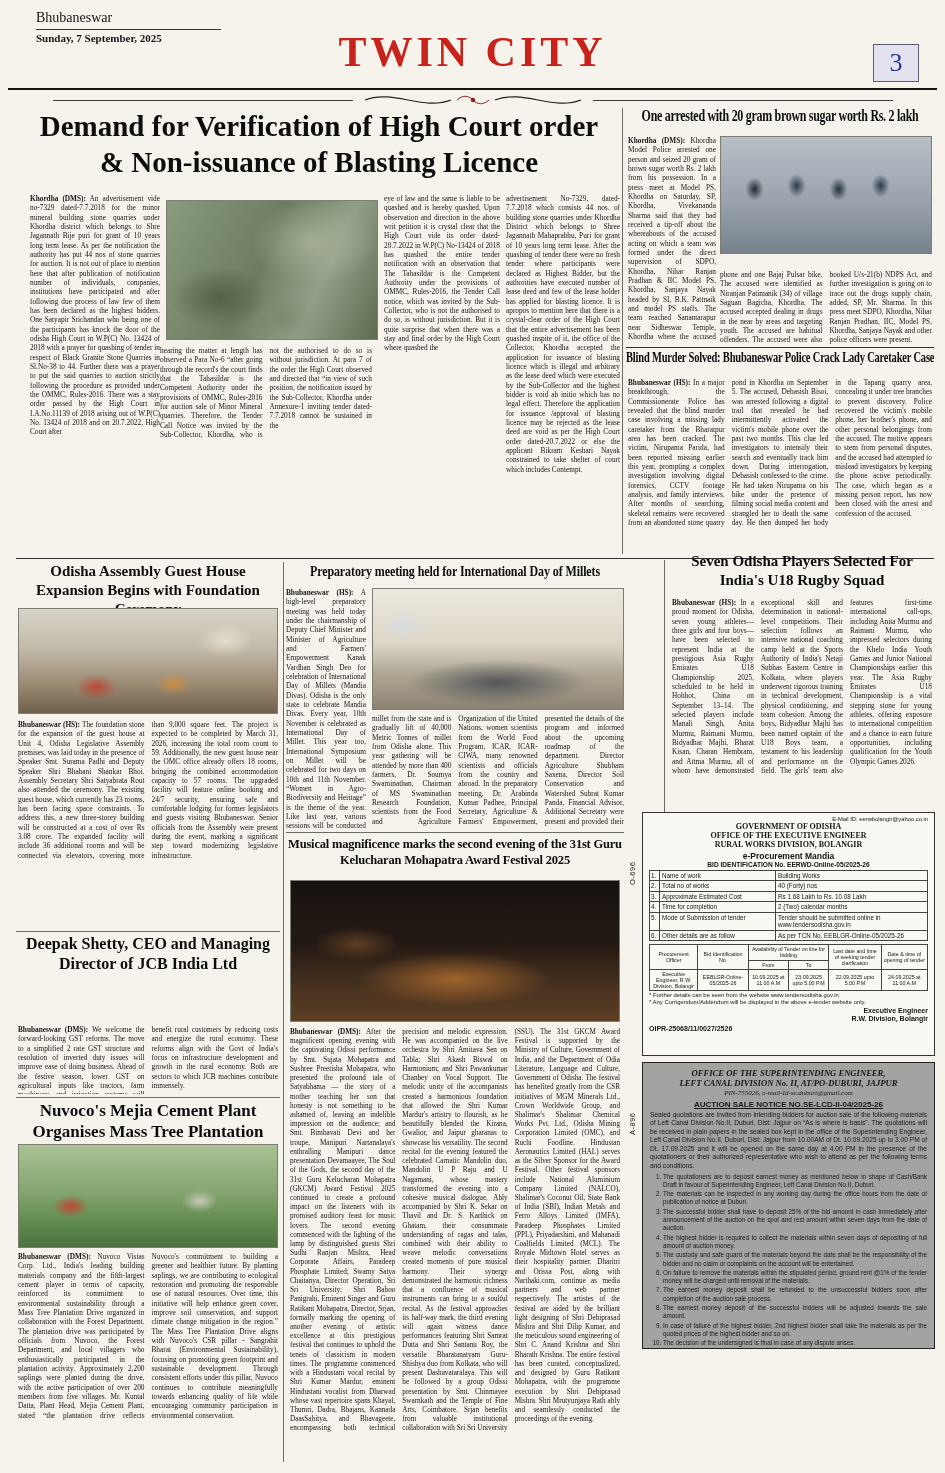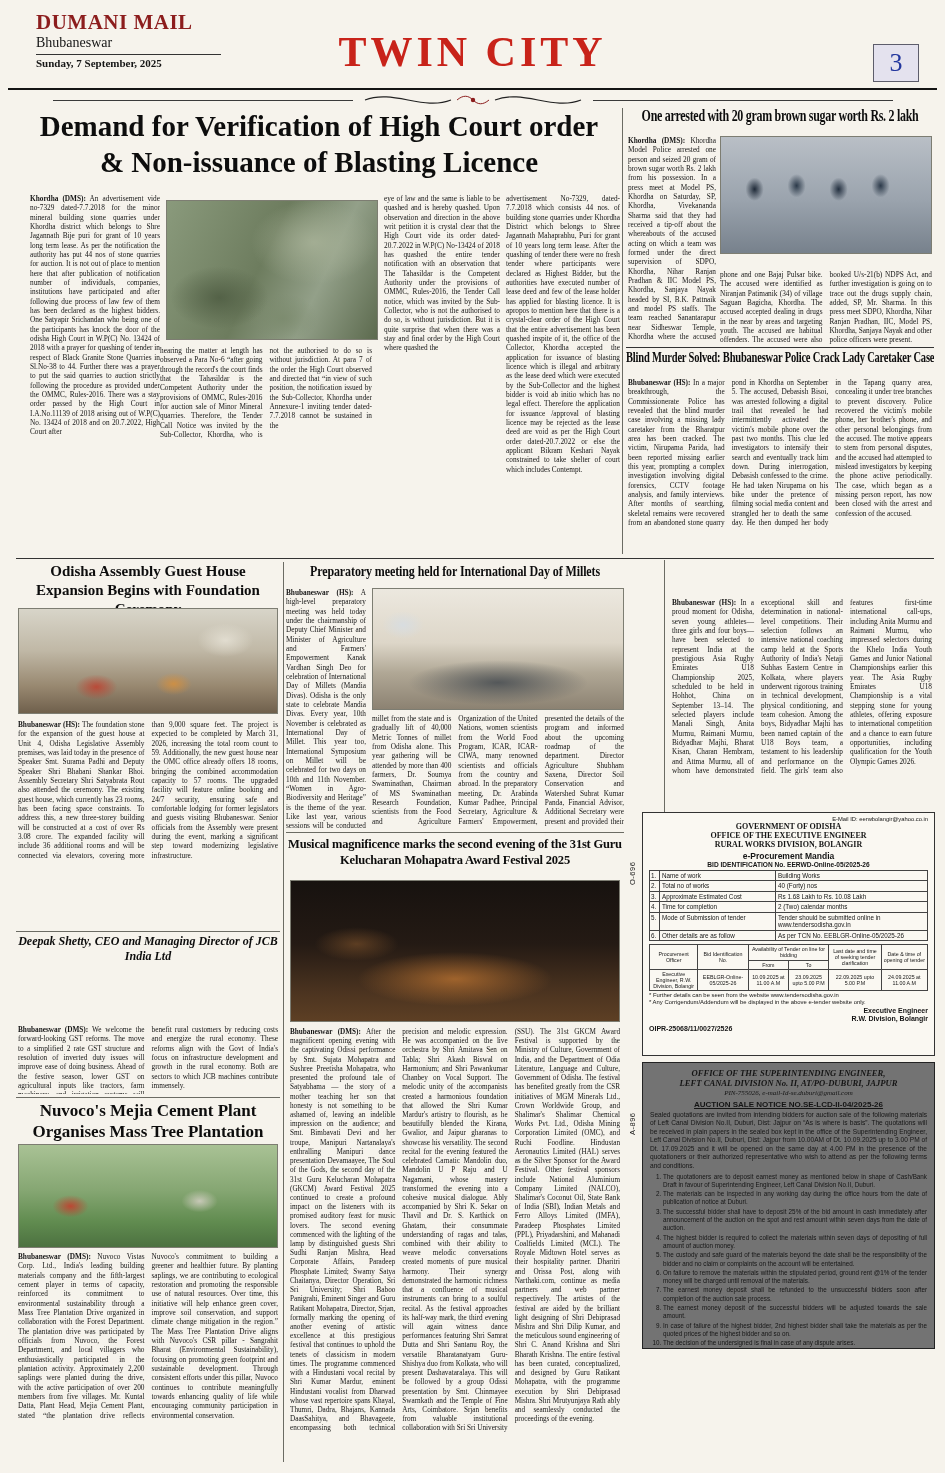--- a/index.html
+++ b/index.html
@@ -97,21 +97,21 @@
   #art-gkcm { left:286px; top:836px; width:338px; height:626px; }
   #art-gkcm .head { font-size:12.5px; letter-spacing:-0.2px; line-height:1.3; }
   #gk-photo { left:4px; top:44px; width:330px; height:142px; background:
     radial-gradient(130px 36px at 50% 70%, rgba(199,122,51,.7) 0%, transparent 75%),
     radial-gradient(60px 24px at 20% 45%, rgba(138,90,46,.55) 0%, transparent 70%),
     linear-gradient(180deg,#17120f 0%,#241a14 45%,#4c3420 80%,#5d3f24 100%); }
   #gk-body { left:4px; top:192px; width:330px; height:428px; font-size:7.2px; }
 
   
   #art-jcb { left:16px; top:934px; width:264px; height:160px; }
-  #art-jcb .head { font-size:12px; line-height:1.25;font-style:italic; }
+  #art-jcb .head { font-size:16px; line-height:1.25; }
   #jc-body { left:2px; top:48px; width:260px; height:108px;margin-top:43px; }
 
   
   #art-nuvoco { left:16px; top:1100px; width:264px; height:362px; }
   #art-nuvoco .head { font-size:17px; line-height:1.25; }
   #nv-photo { left:2px; top:44px; width:260px; height:104px; background:
     radial-gradient(26px 16px at 20% 60%, rgba(200,57,43,.85) 0%, transparent 70%),
     radial-gradient(26px 16px at 70% 55%, rgba(213,208,197,.85) 0%, transparent 70%),
     linear-gradient(180deg,#a9c295 0%,#85a672 45%,#618c50 75%,#4c7140 100%); }
   #nv-body { left:2px; top:152px; width:260px; height:208px; }
@@ -144,34 +144,33 @@
   .t-no { width:10px; padding:1px 1px; border-right:1px solid #444; }
   .t-label { width:116px; padding:1px 2px; border-right:1px solid #444; }
   .t-val { flex:1; padding:1px 2px; }
   .bid-table { width:100%; border-collapse:collapse; margin-top:3px; font-size:5.3px; line-height:1.15; }
   .bid-table th, .bid-table td { border:1px solid #444; padding:1px; text-align:center; font-weight:normal; vertical-align:middle; }
   .ad-note { font-size:5.9px; margin-top:1px; }
   .ad-sig { text-align:right; font-size:7px; font-weight:bold; margin-top:2px; line-height:1.2; }
   .ad-ref { font-size:7px; font-weight:bold; margin-top:1px; }
 
   #ad-auction { position:absolute; left:642px; top:1062px; width:293px; height:287px;
-    border:1.5px solid #222; padding:5px 7px; font-family:"Liberation Sans",sans-serif; background:#737373; overflow:hidden; }
+    border:1.5px solid #222; padding:5px 7px; font-family:"Liberation Sans",sans-serif; background:#a3a3a3; overflow:hidden; }
   .au-off1 { font-size:8.6px; font-weight:bold; text-align:center; font-family:"Liberation Serif",serif; font-style:italic; line-height:1.2; }
   .au-off3 { font-size:7px; font-style:italic; text-align:center; font-family:"Liberation Serif",serif; }
   .au-title { font-size:8px; font-weight:bold; text-align:center; text-decoration:underline; margin:3px 0 2px; }
   .au-intro { font-size:6.6px; line-height:1.3; text-align:justify; }
   .cond-list { padding-left:13px; margin-top:2px; }
   .cond-list li { font-size:6.3px; line-height:1.32; text-align:justify; margin-bottom:1px; }
 </style>
 </head>
 <body>
 
 <header>
   <div class="brand">
-    <div class="brand-name">DUMANI MAIL</div>
     <div class="brand-city">Bhubaneswar</div>
     <div class="brand-rule"></div>
     <div class="brand-date">Sunday, 7 September, 2025</div>
   </div>
   <div class="section-title">TWIN CITY</div>
   <div class="page-box">
     <span class="page-num">3</span>
   </div>
   <div class="top-rule"></div>
   <div class="ornament-row">
@@ -237,20 +236,21 @@
     <span class="dl">Bhubaneswar (HS):</span>
     <span>A high-level preparatory meeting was held today under the chairmanship of Deputy Chief Minister and Minister of Agriculture and Farmers' Empowerment Kanak Vardhan Singh Deo for celebration of International Day of Millets (Mandia Divas). Odisha is the only state to celebrate Mandia Divas. Every year, 10th November is celebrated as International Day of Millet. This year too, International Symposium on Millet will be celebrated for two days on 10th and 11th November. “Women in Agro-Biodiversity and Heritage” is the theme of the year. Like last year, various sessions will be conducted by distinguished scientists, eminent personalities. Odisha has set an example for the entire country in the production, consumption and conservation of small &amp; little millets and forgotten foods. Recently, FCI has lifted</span>
   </div>
   <div class="photo" id="ml-photo"></div>
   <div class="abs bt cols3" id="ml-col2">millet from the state and is gradually lift of 40,000 Metric Tonnes of millet from Odisha alone. This year gathering will be attended by more than 400 farmers, Dr. Soumya Swaminathan, Chairman of MS Swaminathan Research Foundation, scientists from the Food and Agriculture Organization of the United Nations, women scientists from the World Food Program, ICAR, ICAR-CIWA, many renowned scientists and officials from the country and abroad. In the preparatory meeting, Dr. Arabinda Kumar Padhee, Principal Secretary, Agriculture &amp; Farmers' Empowerment, presented the details of the program and informed about the upcoming roadmap of the department. Director Agriculture Shubham Saxena, Director Soil Conservation and Watershed Subrat Kumar Panda, Financial Advisor, Additional Secretary were present and provided their thoughtful suggestions during the meeting.</div>
 </section>
 
 <div class="rule" id="r-rugby-v"></div>
 
 <section class="art" id="art-rugby">
+  <h2 class="head">Seven Odisha Players Selected For India's U18 Rugby Squad</h2>
   <div class="abs bt cols3" id="rg-body">
     <span class="dl">Bhubaneswar (HS):</span>
     <span>In a proud moment for Odisha, seven young athletes—three girls and four boys—have been selected to represent India at the prestigious Asia Rugby Emirates U18 Championship 2025, scheduled to be held in Hohhot, China on September 13–14. The selected players include Manali Singh, Anita Murmu, Raimani Murmu, Bidyadhar Majhi, Bharat Kisan, Charan Hembram, and Attma Murmu, all of whom have demonstrated exceptional skill and determination in national-level competitions. Their selection follows an intensive national coaching camp held at the Sports Authority of India's Netaji Subhas Eastern Centre in Kolkata, where players underwent rigorous training in technical development, physical conditioning, and team cohesion. Among the boys, Bidyadhar Majhi has been named captain of the U18 Boys team, a testament to his leadership and performance on the field. The girls' team also features first-time international call-ups, including Anita Murmu and Raimani Murmu, who impressed selectors during the Khelo India Youth Games and Junior National Championships earlier this year. The Asia Rugby Emirates U18 Championship is a vital stepping stone for young athletes, offering exposure to international competition and a chance to earn future opportunities, including qualification for the Youth Olympic Games 2026.</span>
   </div>
 </section>
 
 <div class="rule" id="r-gkcm-h"></div>
 
 <section class="art" id="art-gkcm">
   <h2 class="head">Musical magnificence marks the second evening of the 31st Guru Kelucharan Mohapatra Award Festival 2025</h2>

